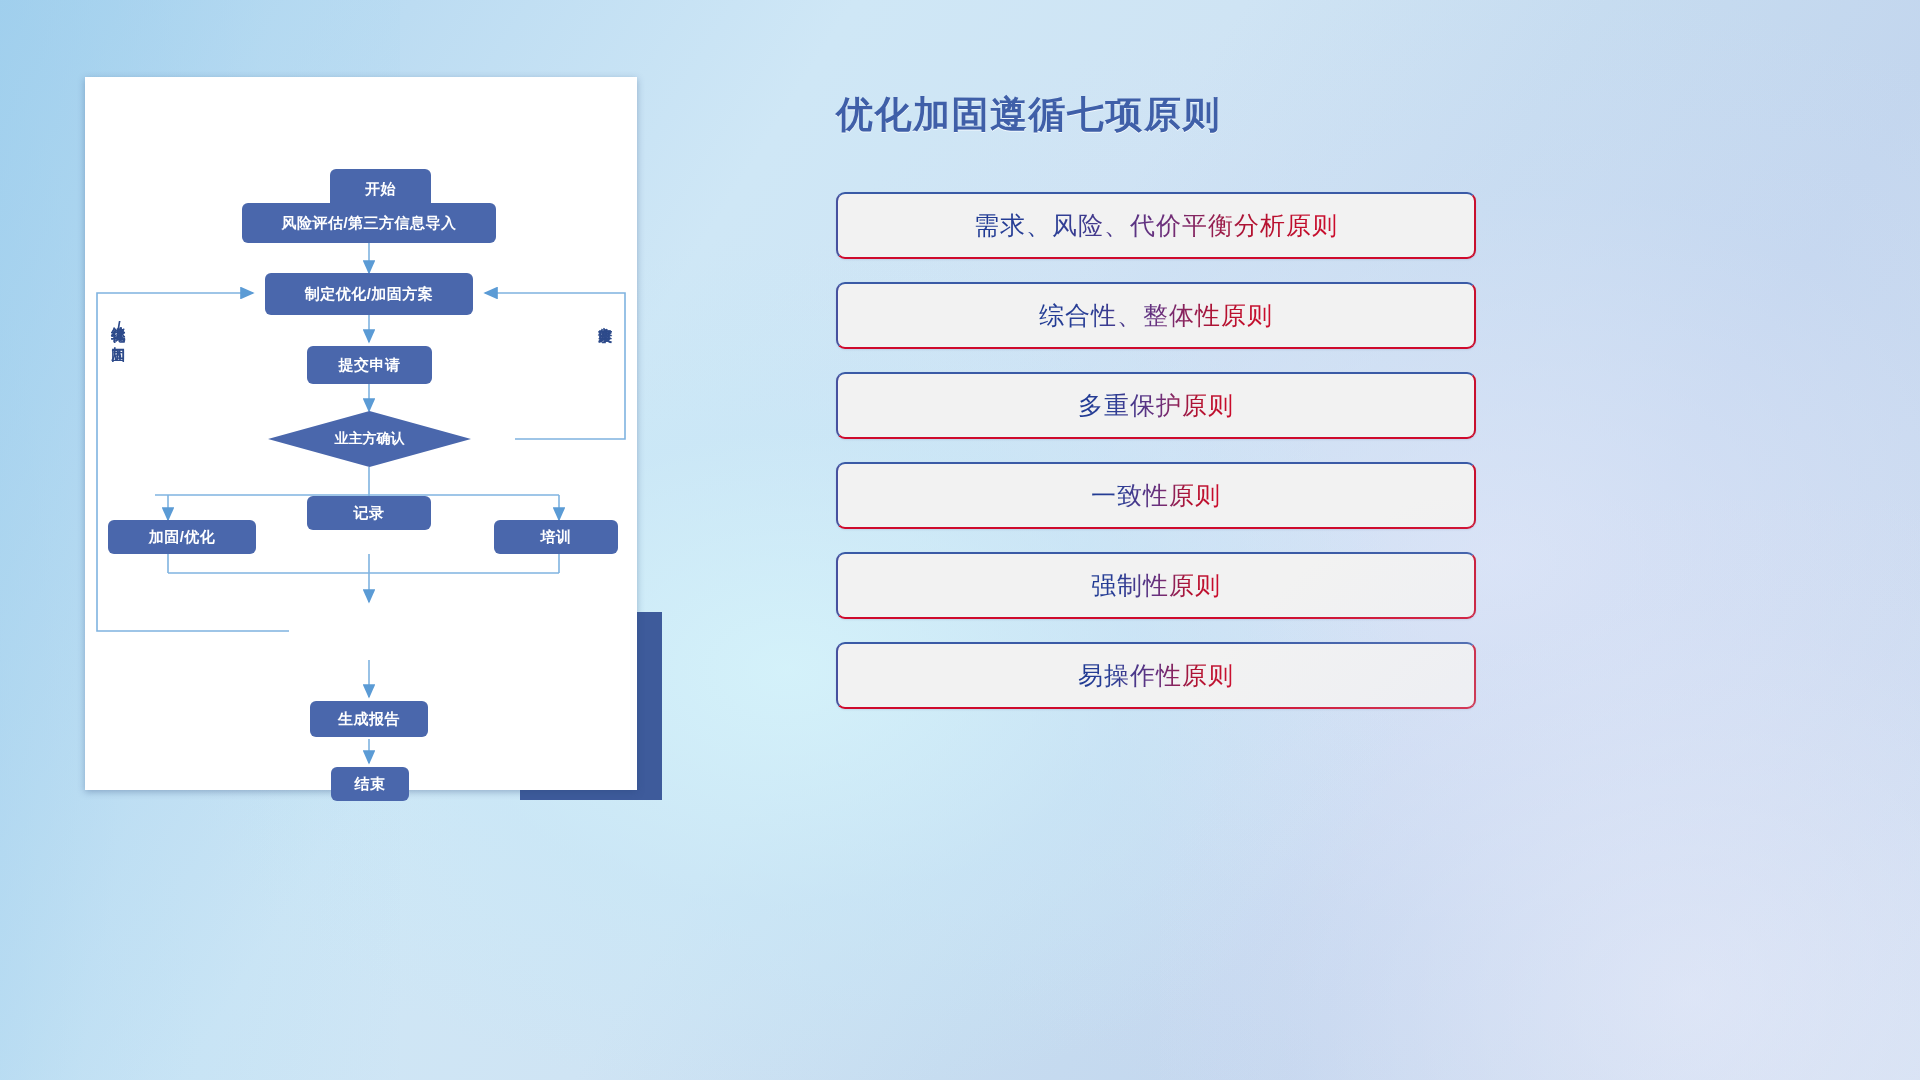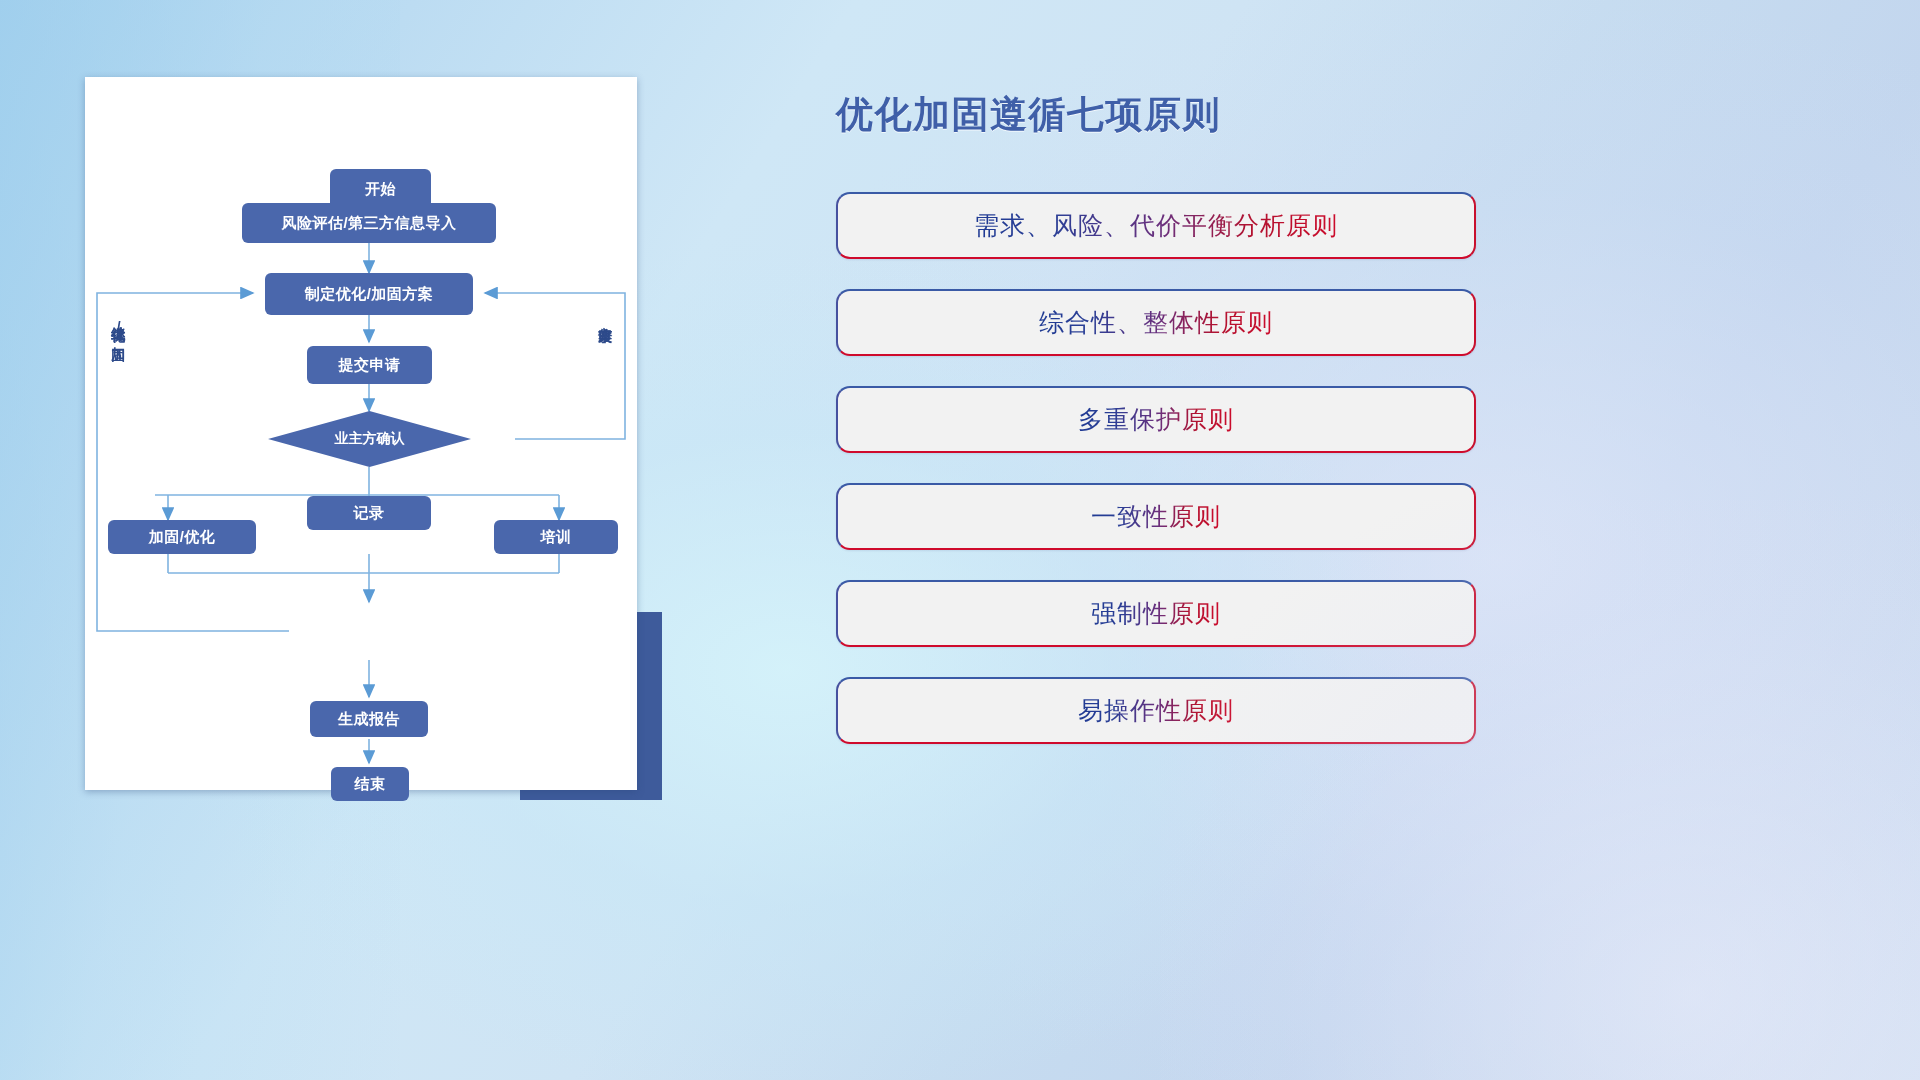--- a/index.html
+++ b/index.html
@@ -107,23 +107,23 @@
   }
   #principles {
     position: absolute;
     left: 836px; top: 192px;
     width: 640px;
   }
   .principle {
     position: relative;
     box-sizing: border-box;
     height: 67px;
-    margin-bottom: 30px;
+    margin-bottom: 23px;
     background: #f2f2f2;
-    border-radius: 14px;
+    border-radius: 9px;
     display: flex;
     align-items: center;
     justify-content: center;
     border-top: 2px solid #3a5aa6;
     border-left: 2px solid #46519f;
     border-right: 2px solid #c8102e;
     border-bottom: 2px solid #cf0a2c;
     box-shadow: 0 1px 2px rgba(60,80,140,0.12);
   }
   .principle-text {

